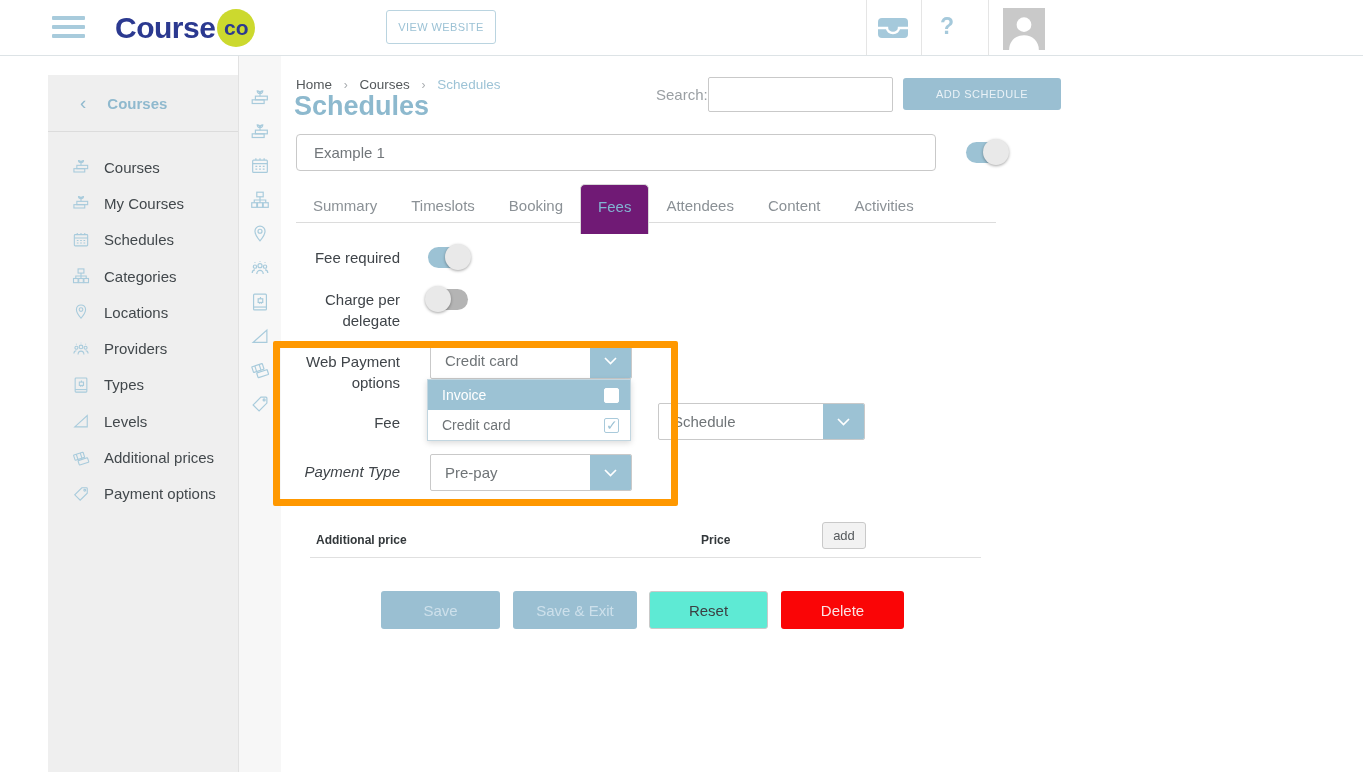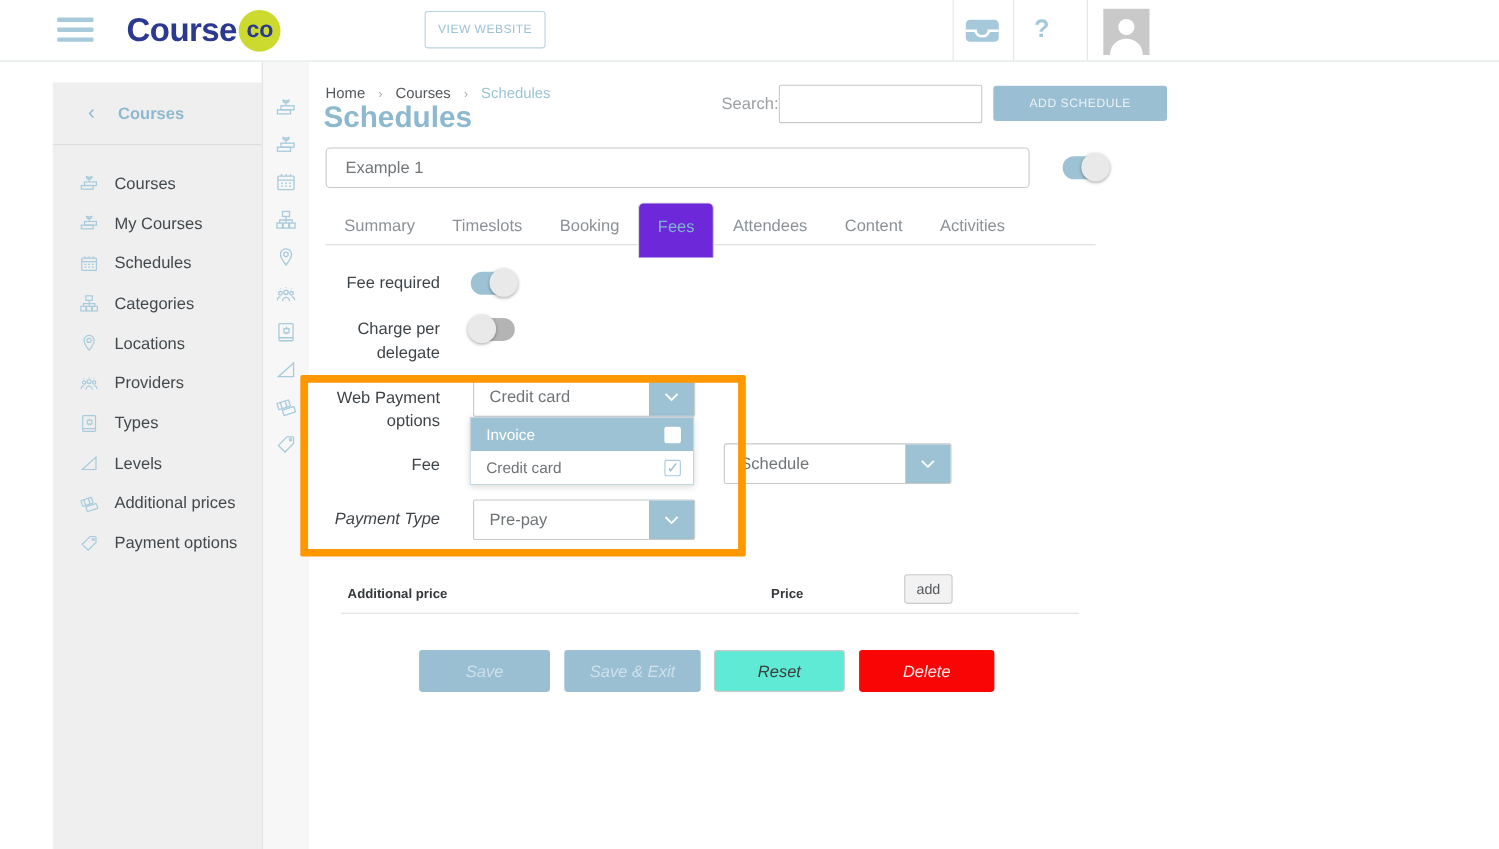--- a/index.html
+++ b/index.html
@@ -58,21 +58,21 @@
   .toggle { position:absolute; width:40px; height:21px; border-radius:11px; cursor:pointer; }
   .toggle .knob { position:absolute; top:-3px; width:26px; height:26px; border-radius:50%;
                   background:#e9e9e9; box-shadow:0 1px 3px rgba(0,0,0,0.35); }
   .toggle.on { background:#9cc2d4; } .toggle.on .knob { right:-3px; }
   .toggle.off { background:#b4b4b4; } .toggle.off .knob { left:-3px; }
 
   
   .tabs { position:absolute; left:296px; top:186px; display:flex; align-items:flex-start; z-index:2; }
   .tabs-line { position:absolute; left:296px; top:222px; width:700px; height:1px; background:#dcdcdc; z-index:1; }
   .tab { padding:11px 17px; font-size:15px; color:#8b9196; cursor:pointer; }
-  .tab.active { color:#82b4d2; background:#6d28d9; border:1px solid #d9d9d9; border-bottom:0;
+  .tab.active { color:#82b4d2; background:#701a75; border:1px solid #d9d9d9; border-bottom:0;
                 border-radius:5px 5px 0 0; padding:13px 17px 19px; margin-top:-2px; position:relative; z-index:3; }
 
   
   .form-label { position:absolute; left:296px; width:104px; text-align:right; font-size:15px;
                 color:#3f4449; line-height:21px; }
   .select { position:absolute; height:37px; background:#fff; border:1px solid #c9c9c9; border-radius:2px;
             display:flex; align-items:center; cursor:pointer; }
   .select .val { padding-left:14px; font-size:15px; color:#6f7477; flex:1; }
   .select .dd-btn { width:41px; align-self:stretch; background:#9cc2d4; display:flex;
                     align-items:center; justify-content:center; border-radius:0 1px 1px 0; }
@@ -90,21 +90,21 @@
                    border:7px solid #ff9800; border-radius:2px; z-index:40; pointer-events:none; }
 
   
   .ap-col1 { position:absolute; left:316px; top:533px; font-size:12px; font-weight:bold; color:#33383b; }
   .ap-col2 { position:absolute; left:701px; top:533px; font-size:12px; font-weight:bold; color:#33383b; }
   .ap-add { position:absolute; left:822px; top:522px; width:44px; height:27px; background:#f2f2f2;
             border:1px solid #c9c9c9; border-radius:3px; font-size:13px; color:#55595c; cursor:pointer; }
   .ap-line { position:absolute; left:310px; top:557px; width:671px; height:1px; background:#e0e0e0; }
 
   
-  .btn { position:absolute; top:591px; height:38px; border:none; border-radius:3px; font-size:15px; cursor:pointer;font-style:italic; }
+  .btn { position:absolute; top:591px; height:38px; border:none; border-radius:3px; font-size:15px; cursor:pointer; }
   .btn-save { left:381px; width:119px; background:#9abfd2; color:#cde0eb; }
   .btn-save-exit { left:513px; width:124px; background:#9abfd2; color:#cde0eb; }
   .btn-reset { left:649px; width:119px; background:#5eead4; border:1px solid #c9c9c9; color:#3c4043; }
   .btn-delete { left:781px; width:123px; background:#fa0506; color:#fbe3e3; }
 </style>
 </head>
 <body>
 
 <div class="screen">
 

